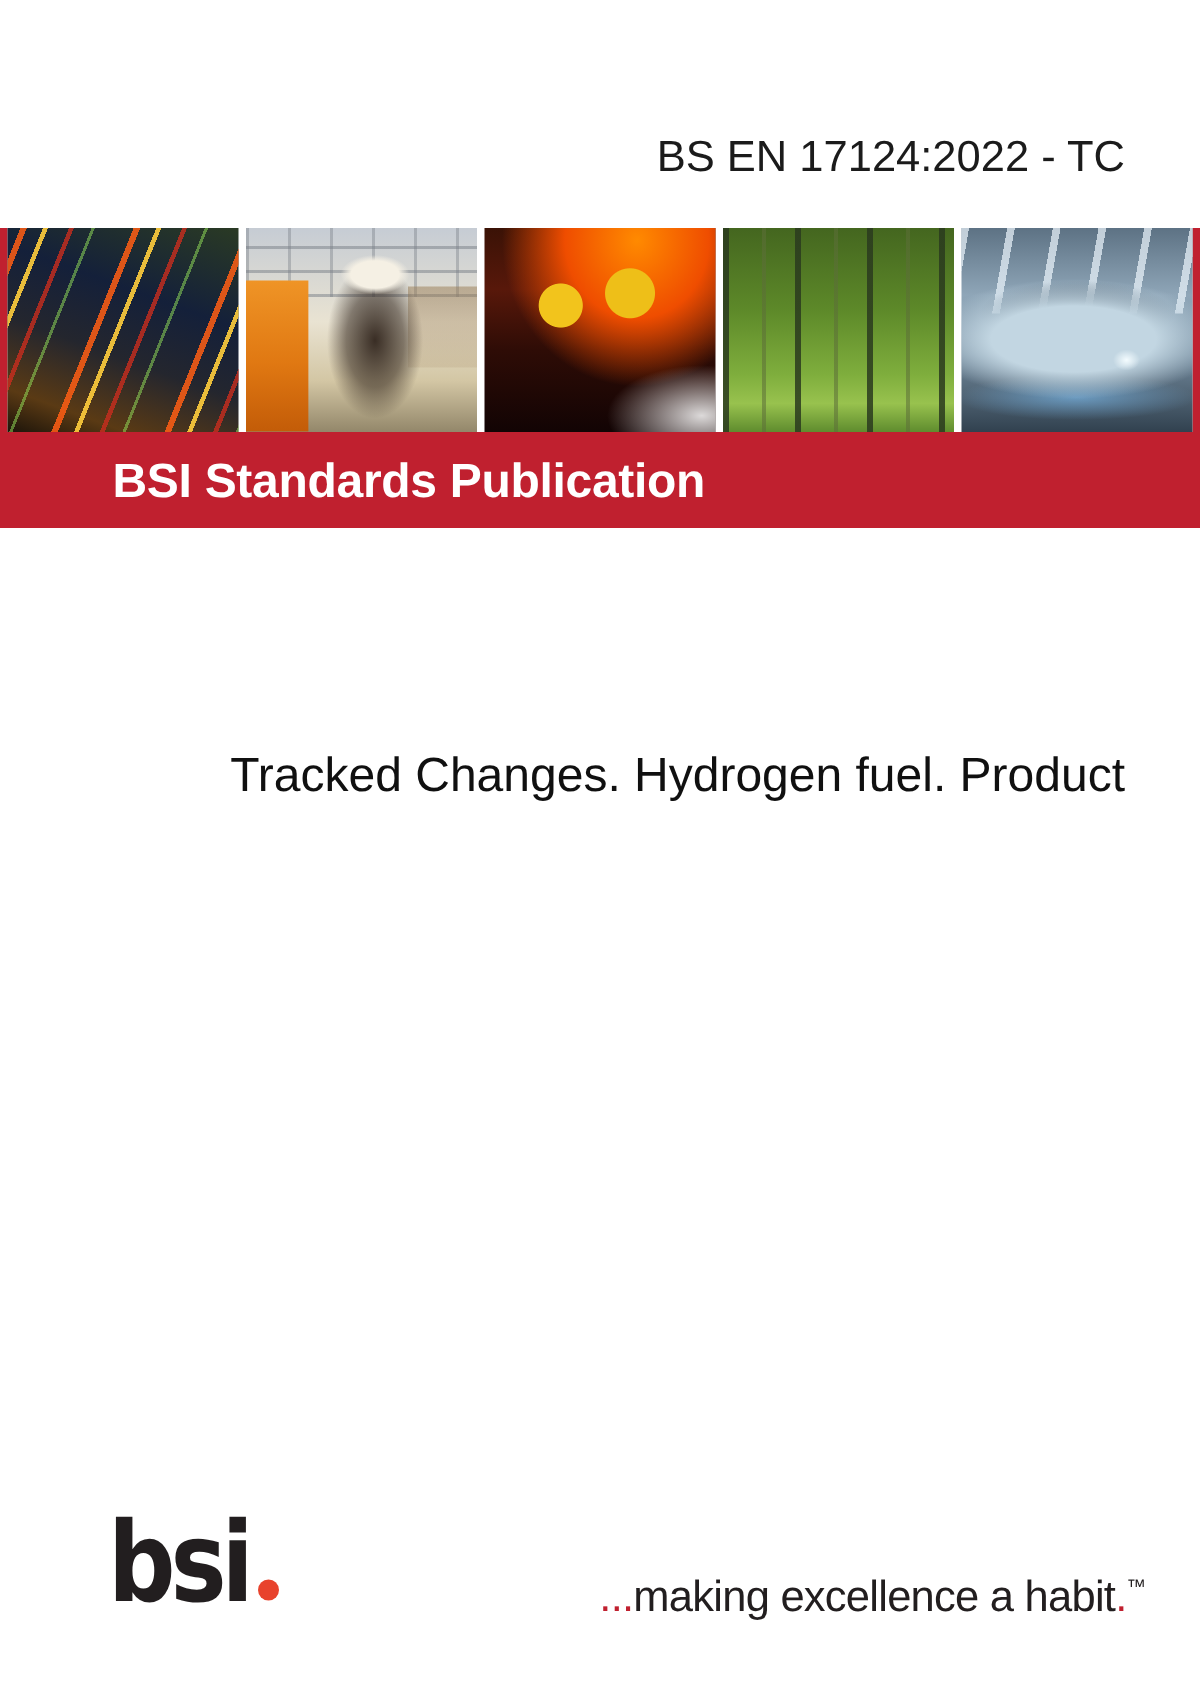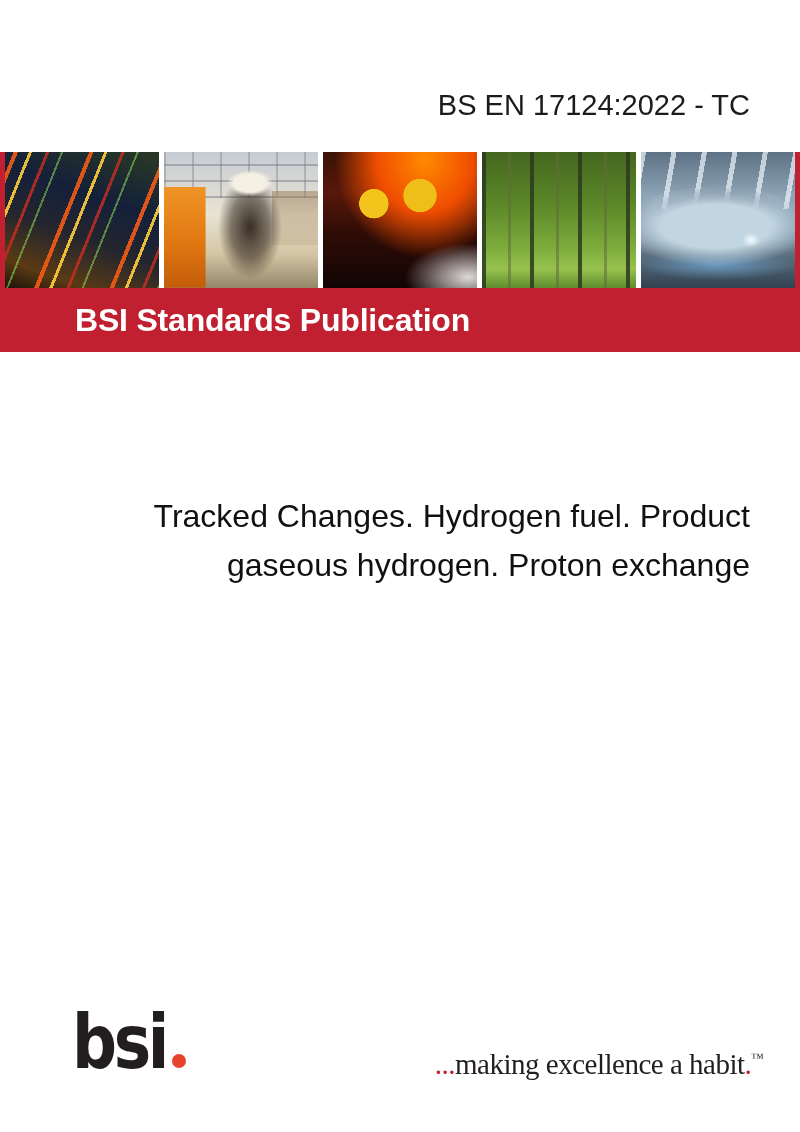--- a/index.html
+++ b/index.html
@@ -155,21 +155,20 @@
     display:inline-block;
     width:14px;height:14px;border-radius:50%;
     background:var(--dot-red);
     margin-left:-10px;
   }
   .tagline{
     position:absolute;right:36px;top:1041px;
     font-size:29px;line-height:34px;
     color:var(--ink);letter-spacing:-.5px;
     white-space:nowrap;
-    font-family:Liberation Serif, serif;
   }
   .tag-red{color:var(--brand-red);}
   .tag-tm{font-size:13px;vertical-align:12px;letter-spacing:0;}
 </style>
 </head>
 <body>
 
 <div class="page">
 
   <div class="doc-number">BS EN 17124:2022 - TC</div>
@@ -181,21 +180,20 @@
     <div class="photo photo-forest"></div>
     <div class="photo photo-car"></div>
   </div>
 
   <div class="red-band">
     <span>BSI Standards Publication</span>
   </div>
 
   <div class="title">
     <div class="title-line">Tracked Changes. Hydrogen fuel. Product</div>
-    <div class="title-line">gaseous hydrogen. Proton exchange</div>
   </div>
 
   <div class="logo">
     <span class="logo-text">bsi</span><span class="logo-dot"></span>
   </div>
 
   <div class="tagline">
     <span class="tag-red">...</span><span class="tag-main">making excellence a habit</span><span class="tag-red">.</span><span class="tag-tm">™</span>
   </div>
 

